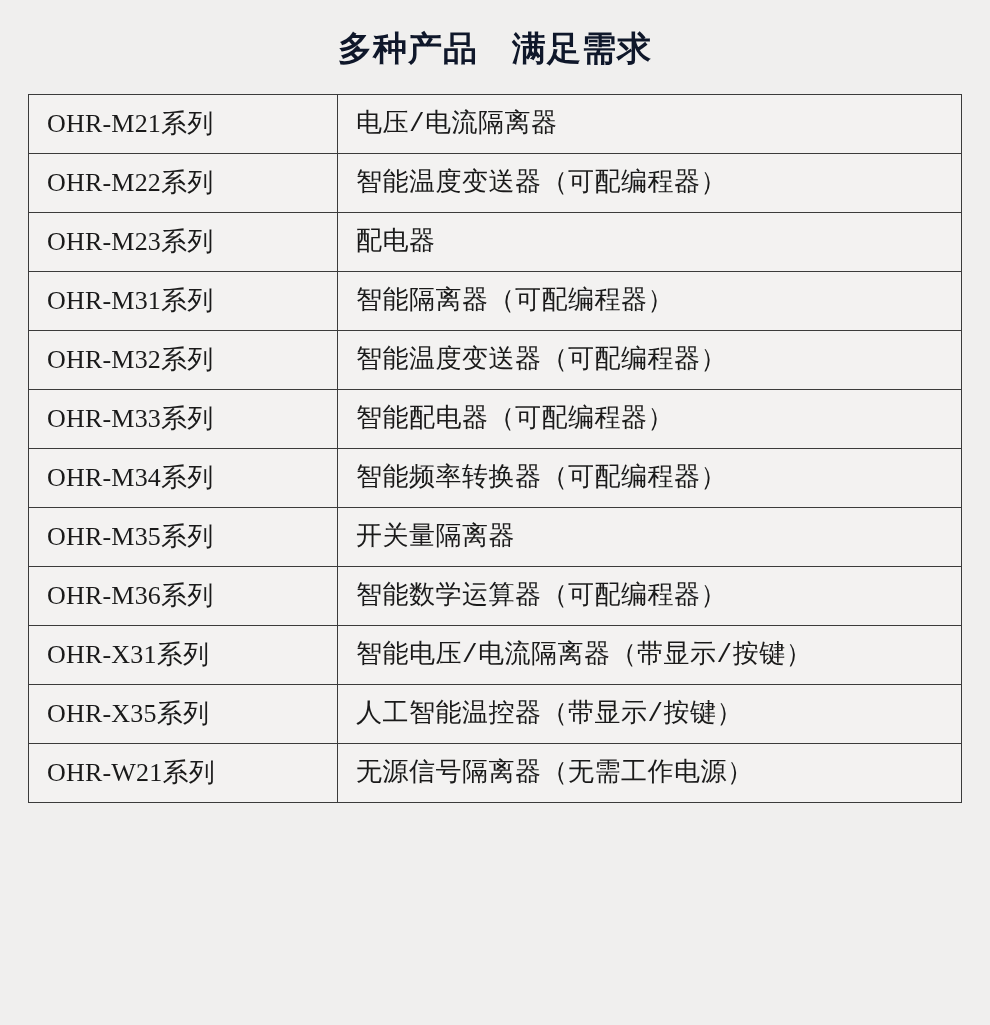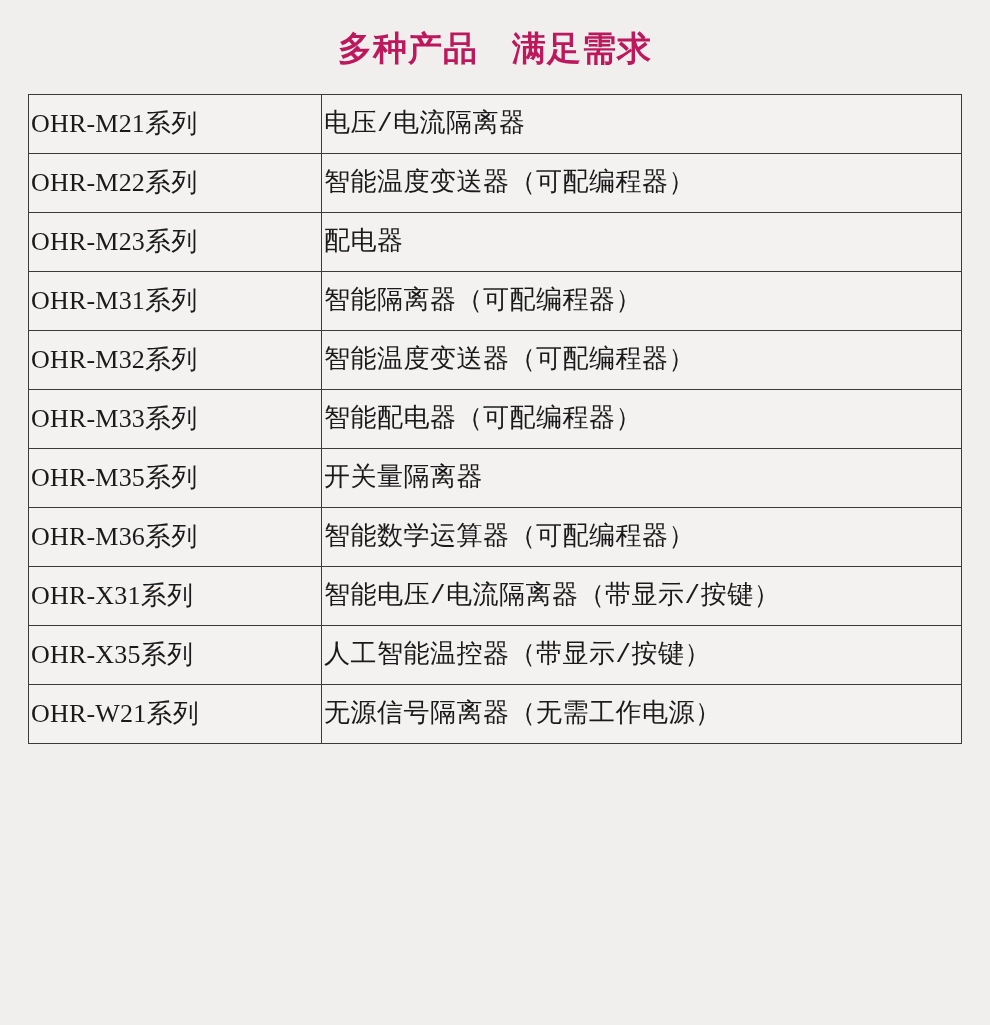--- a/index.html
+++ b/index.html
@@ -20,40 +20,40 @@
     position: relative;
     box-sizing: border-box;
   }
   .title {
     text-align: center;
     font-size: 34px;
     font-weight: bold;
     letter-spacing: 1px;
     padding-top: 26px;
     padding-bottom: 22px;
-    color: #be185d;
+    color: #0f172a;
     font-family: Liberation Sans, sans-serif;
   }
   .title .gap {
     display: inline-block;
     width: 34px;
   }
   .table-wrap {
     margin: 0 28px;
   }
   table.product-table {
     width: 934px;
     border-collapse: collapse;
     table-layout: fixed;
     background: #f3f2f1;
   }
   table.product-table td {
     border: 1px solid #3b3b3b;
     height: 58px;
-    padding: 0 0 0 2px;
+    padding: 0 0 0 18px;
     vertical-align: middle;
     font-size: 26px;
     line-height: 1.1;
     white-space: nowrap;
     overflow: hidden;
   }
   td.col-model {
     width: 290px;
     font-family: "Liberation Serif", "DejaVu Serif", serif;
     letter-spacing: 0.2px;
@@ -94,20 +94,24 @@
         </tr>
         <tr>
           <td class="col-model">OHR-M32系列</td>
           <td class="col-desc">智能温度变送器（可配编程器）</td>
         </tr>
         <tr>
           <td class="col-model">OHR-M33系列</td>
           <td class="col-desc">智能配电器（可配编程器）</td>
         </tr>
         <tr>
+          <td class="col-model">OHR-M34系列</td>
+          <td class="col-desc">智能频率转换器（可配编程器）</td>
+        </tr>
+        <tr>
           <td class="col-model">OHR-M35系列</td>
           <td class="col-desc">开关量隔离器</td>
         </tr>
         <tr>
           <td class="col-model">OHR-M36系列</td>
           <td class="col-desc">智能数学运算器（可配编程器）</td>
         </tr>
         <tr>
           <td class="col-model">OHR-X31系列</td>
           <td class="col-desc">智能电压/电流隔离器（带显示/按键）</td>

